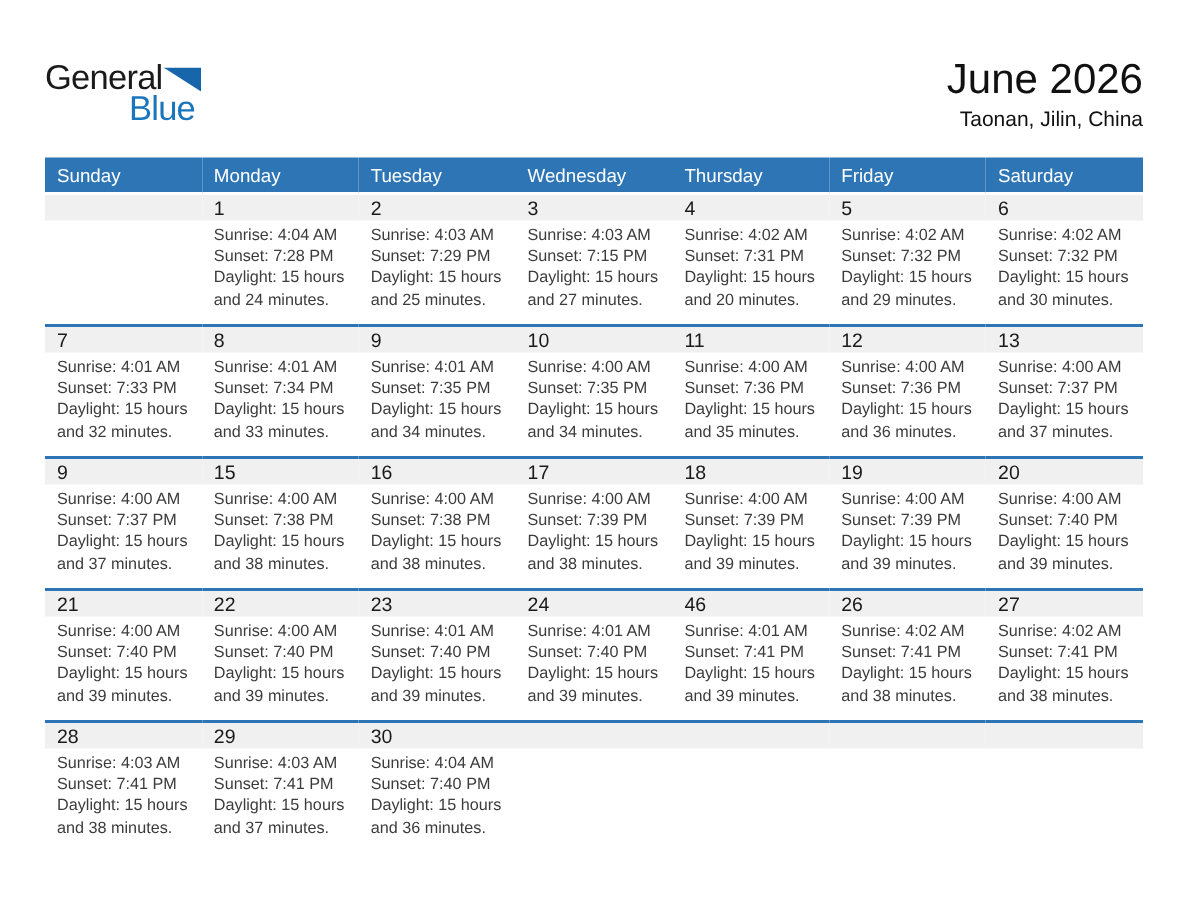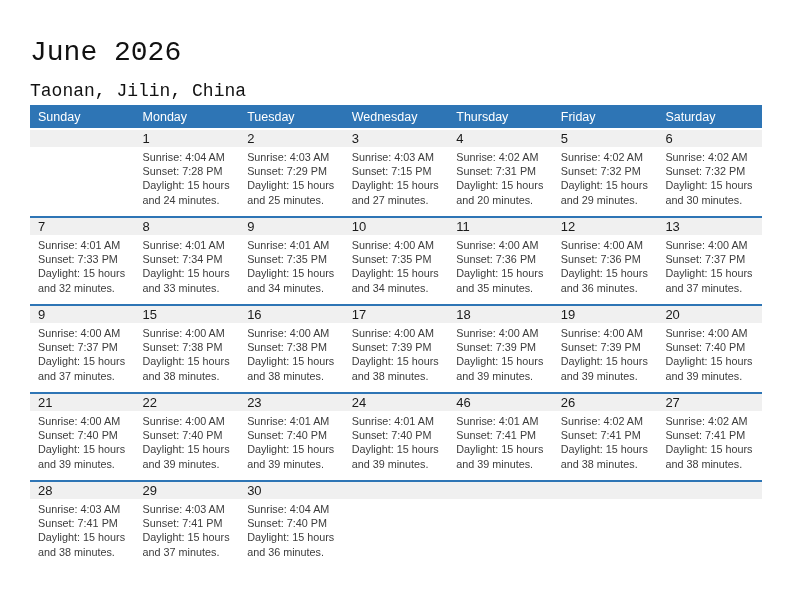--- a/index.html
+++ b/index.html
@@ -25,23 +25,23 @@
   .logo-line1{
     display:flex;align-items:flex-end;
     font-size:23px;line-height:23px;letter-spacing:-0.5px;color:#1a1a1a;
   }
   .logo-tri{margin-left:1px;margin-bottom:2px;display:block;}
   .logo-tri polygon{fill:var(--logo-triangle);}
   .logo-line2{
     font-size:23px;line-height:19px;letter-spacing:-0.5px;
     color:var(--logo-blue);margin-left:56px;
   }
-  .title-block{padding-top:2px;font-family:Liberation Mono, monospace;}
+  .title-block{text-align:right;padding-top:2px;}
   .page-title{font-size:28px;line-height:30px;font-weight:400;color:#111;}
-  .page-subtitle{font-size:18px;line-height:18px;margin-top:14px;font-weight:400;color:#111;}
+  .page-subtitle{font-size:14px;line-height:18px;margin-top:2px;font-weight:400;color:#111;}
 
   table.calendar{
     width:732px;margin:0 30px;
     border-collapse:collapse;table-layout:fixed;
   }
   thead th{
     background:var(--header-bar);color:#fff;
     font-weight:400;font-size:12.5px;text-align:left;
     height:24px;padding:0 0 0 8px;
     border-bottom:2px solid #fff;
@@ -54,20 +54,29 @@
   }
   .details{
     padding:3px 6px 0 8px;
     font-size:10.8px;line-height:14.2px;color:#3c3c3c;
   }
 </style>
 </head>
 <body>
 
 <div class="header">
+  <div class="logo">
+    <div class="logo-line1">
+      <span>General</span>
+      <svg class="logo-tri" width="25" height="16" viewBox="0 0 25 16">
+        <polygon points="0,0 25,0 25,16"></polygon>
+      </svg>
+    </div>
+    <div class="logo-line2">Blue</div>
+  </div>
   <div class="title-block">
     <div class="page-title">June 2026</div>
     <div class="page-subtitle">Taonan, Jilin, China</div>
   </div>
 </div>
 
 <table class="calendar">
   <thead>
     <tr>
         <th>Sunday</th>

